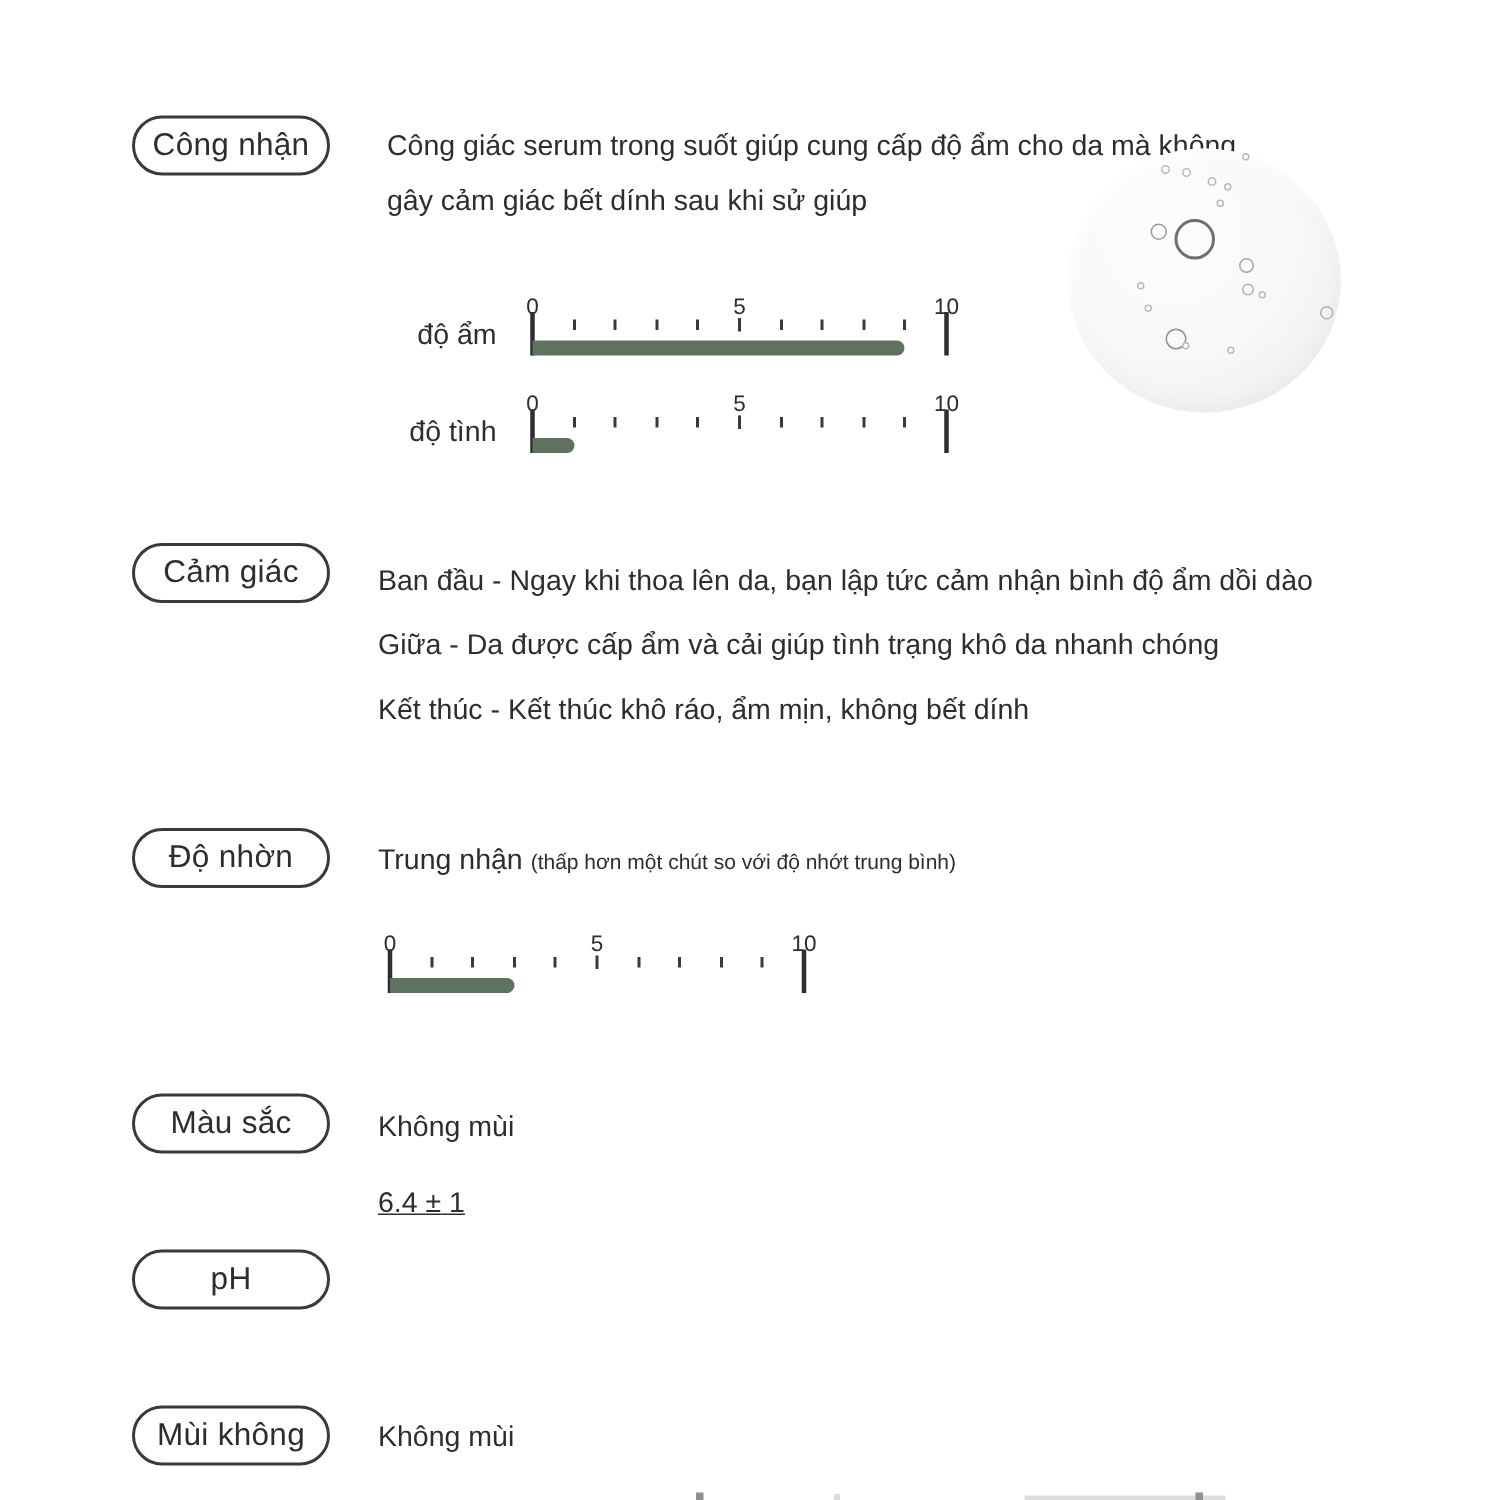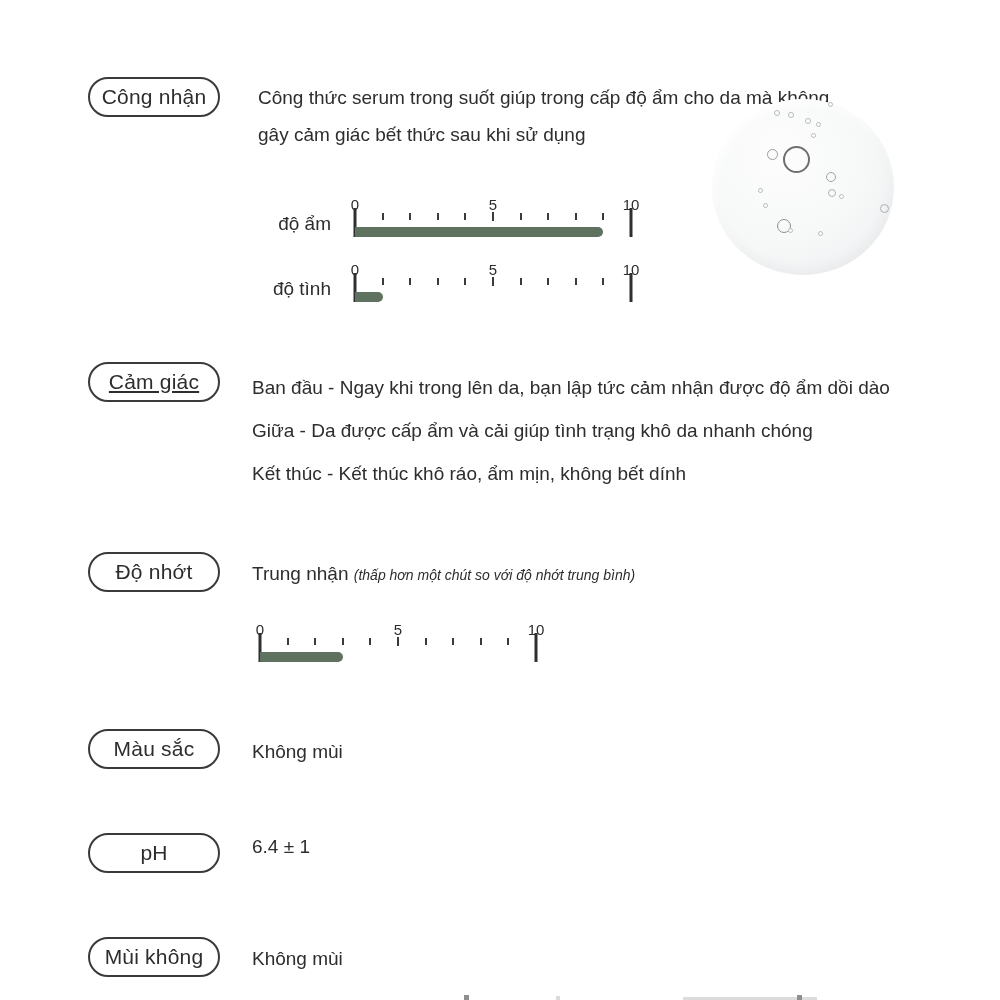--- a/index.html
+++ b/index.html
@@ -10,21 +10,21 @@
     color:#2d2d2d;
   }
   .pill{
     position:absolute;left:88px;width:132px;height:40px;
     border:2px solid #3a3a3a;border-radius:22px;
     display:flex;align-items:center;justify-content:center;
     font-size:21px;color:#2d2d2d;background:#fff;box-sizing:border-box;
     letter-spacing:0.2px;
   }
   .txt{position:absolute;font-size:19px;color:#2d2d2d;white-space:nowrap;}
-  .note{font-size:14px;color:#2d2d2d;font-style:italic;}
+  .note{font-size:14px;color:#2d2d2d;}
   .scale-label{position:absolute;font-size:19px;color:#2d2d2d;text-align:right;width:110px;}
   
   .scale{position:absolute;width:276px;height:42px;}
   .snum{position:absolute;top:0;transform:translateX(-50%);font-size:15px;color:#2d2d2d;line-height:15px;}
   .stick{position:absolute;top:16px;width:2px;height:7px;background:#3a3a3a;transform:translateX(-50%);}
   .stick.mid{top:15px;height:9px;}
   .sedge{position:absolute;top:11px;width:3px;height:29px;background:#2f2f2f;transform:translateX(-50%);}
   .sbar{position:absolute;top:30px;left:0;height:10px;border-radius:0 5px 5px 0;}
   
   .droplet{
@@ -37,22 +37,22 @@
   .dot{position:absolute;border-radius:50%;border:1px solid #b7babc;background:#fdfdfd;}
   .hintmark{position:absolute;background:#8f8f8f;}
   .hintline{position:absolute;background:#dcdcdc;}
 </style>
 </head>
 <body>
 
 <div class="pill" style="top:77px;">
   <span>Công nhận</span>
 </div>
-<div class="txt" style="left:258px;top:87px;">Công thức serum trong suốt giúp trong cấp độ ẩm cho da mà không</div>
-<div class="txt" style="left:258px;top:124px;">gây cảm giác bết thức sau khi sử dụng</div>
+<div class="txt" style="left:258px;top:87px;">Công giác serum trong suốt giúp cung cấp độ ẩm cho da mà không</div>
+<div class="txt" style="left:258px;top:124px;">gây cảm giác bết dính sau khi sử giúp</div>
 
 <div class="droplet">
   <div class="bub ring-big" style="left:71px;top:47px;width:23px;height:23px;"></div>
   <div class="bub" style="left:55px;top:50px;width:9px;height:9px;border-color:#9a9da0;background:transparent;"></div>
   <div class="bub" style="left:65px;top:120px;width:12px;height:12px;border-color:#8d9093;background:transparent;"></div>
   <div class="bub" style="left:114px;top:73px;width:8px;height:8px;border-color:#a2a5a8;background:transparent;"></div>
   <div class="bub" style="left:168px;top:105px;width:7px;height:7px;border-color:#acafb1;background:transparent;"></div>
   <div class="bub" style="left:116px;top:90px;width:6px;height:6px;border-color:#b0b3b5;background:transparent;"></div>
   <div class="dot" style="left:62px;top:11px;width:4px;height:4px;"></div>
   <div class="dot" style="left:76px;top:13px;width:4px;height:4px;"></div>
@@ -98,29 +98,29 @@
     <div class="stick mid" style="left: 50%;"></div>
     <div class="stick" style="left: 60%;"></div>
     <div class="stick" style="left: 70%;"></div>
     <div class="stick" style="left: 80%;"></div>
     <div class="stick" style="left: 90%;"></div>
     <div class="sedge" style="left: 0%;"></div>
     <div class="sedge" style="left: 100%;"></div>
     <div class="sbar" style="width: 10%; background: rgb(95, 114, 96);"></div>
   </div>
 
-<div class="pill" style="top:362px;text-decoration:underline;">
+<div class="pill" style="top:362px;">
   <span>Cảm giác</span>
 </div>
-<div class="txt" style="left:252px;top:377px;">Ban đầu - Ngay khi trong lên da, bạn lập tức cảm nhận được độ ẩm dồi dào</div>
+<div class="txt" style="left:252px;top:377px;">Ban đầu - Ngay khi thoa lên da, bạn lập tức cảm nhận bình độ ẩm dồi dào</div>
 <div class="txt" style="left:252px;top:420px;">Giữa - Da được cấp ẩm và cải giúp tình trạng khô da nhanh chóng</div>
 <div class="txt" style="left:252px;top:463px;">Kết thúc - Kết thúc khô ráo, ẩm mịn, không bết dính</div>
 
 <div class="pill" style="top:552px;">
-  <span>Độ nhớt</span>
+  <span>Độ nhờn</span>
 </div>
 <div class="txt" style="left:252px;top:563px;">
   <span>Trung nhận</span>
   <span class="note">(thấp hơn một chút so với độ nhớt trung bình)</span>
 </div>
 <div class="scale" style="left:260px;top:622px;">
     <div class="snum" style="left: 0%;">0</div>
     <div class="snum" style="left: 50%;">5</div>
     <div class="snum" style="left: 100%;">10</div>
     <div class="stick" style="left: 10%;"></div>
@@ -138,21 +138,21 @@
   </div>
 
 <div class="pill" style="top:729px;">
   <span>Màu sắc</span>
 </div>
 <div class="txt" style="left:252px;top:741px;">Không mùi</div>
 
 <div class="pill" style="top:833px;">
   <span>pH</span>
 </div>
-<div class="txt" style="left:252px;top:836px;">6.4 ± 1</div>
+<div class="txt" style="left:252px;top:792px;text-decoration:underline;">6.4 ± 1</div>
 
 <div class="pill" style="top:937px;">
   <span>Mùi không</span>
 </div>
 <div class="txt" style="left:252px;top:948px;">Không mùi</div>
 
 <div>
   <div class="hintmark" style="left:464px;top:995px;width:5px;height:5px;"></div>
   <div class="hintline" style="left:556px;top:996px;width:4px;height:4px;"></div>
   <div class="hintline" style="left:683px;top:997px;width:134px;height:3px;"></div>

